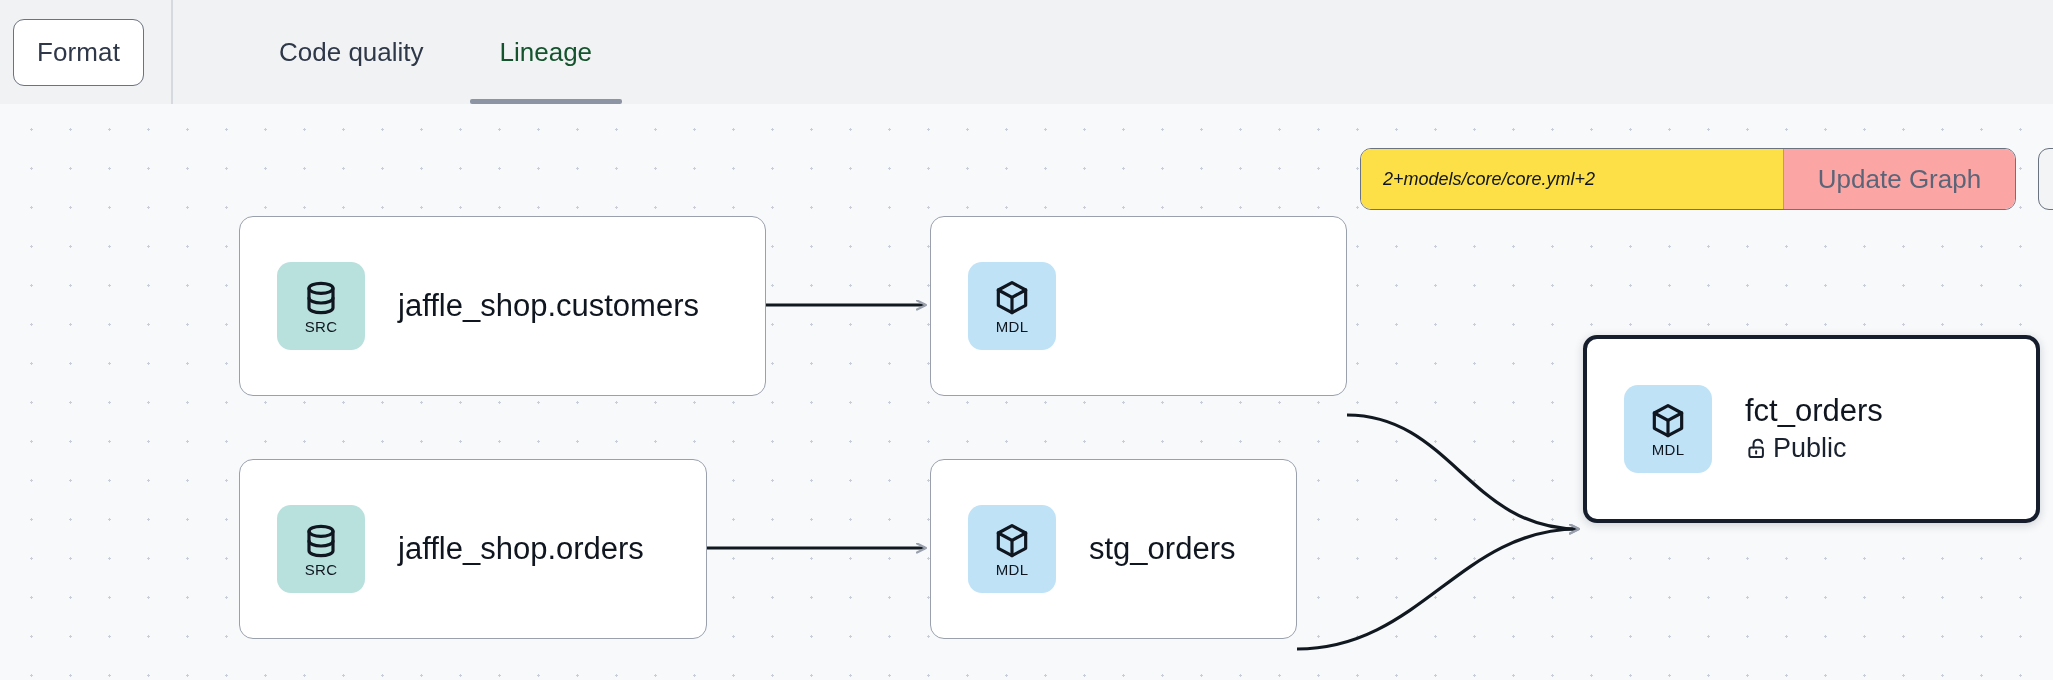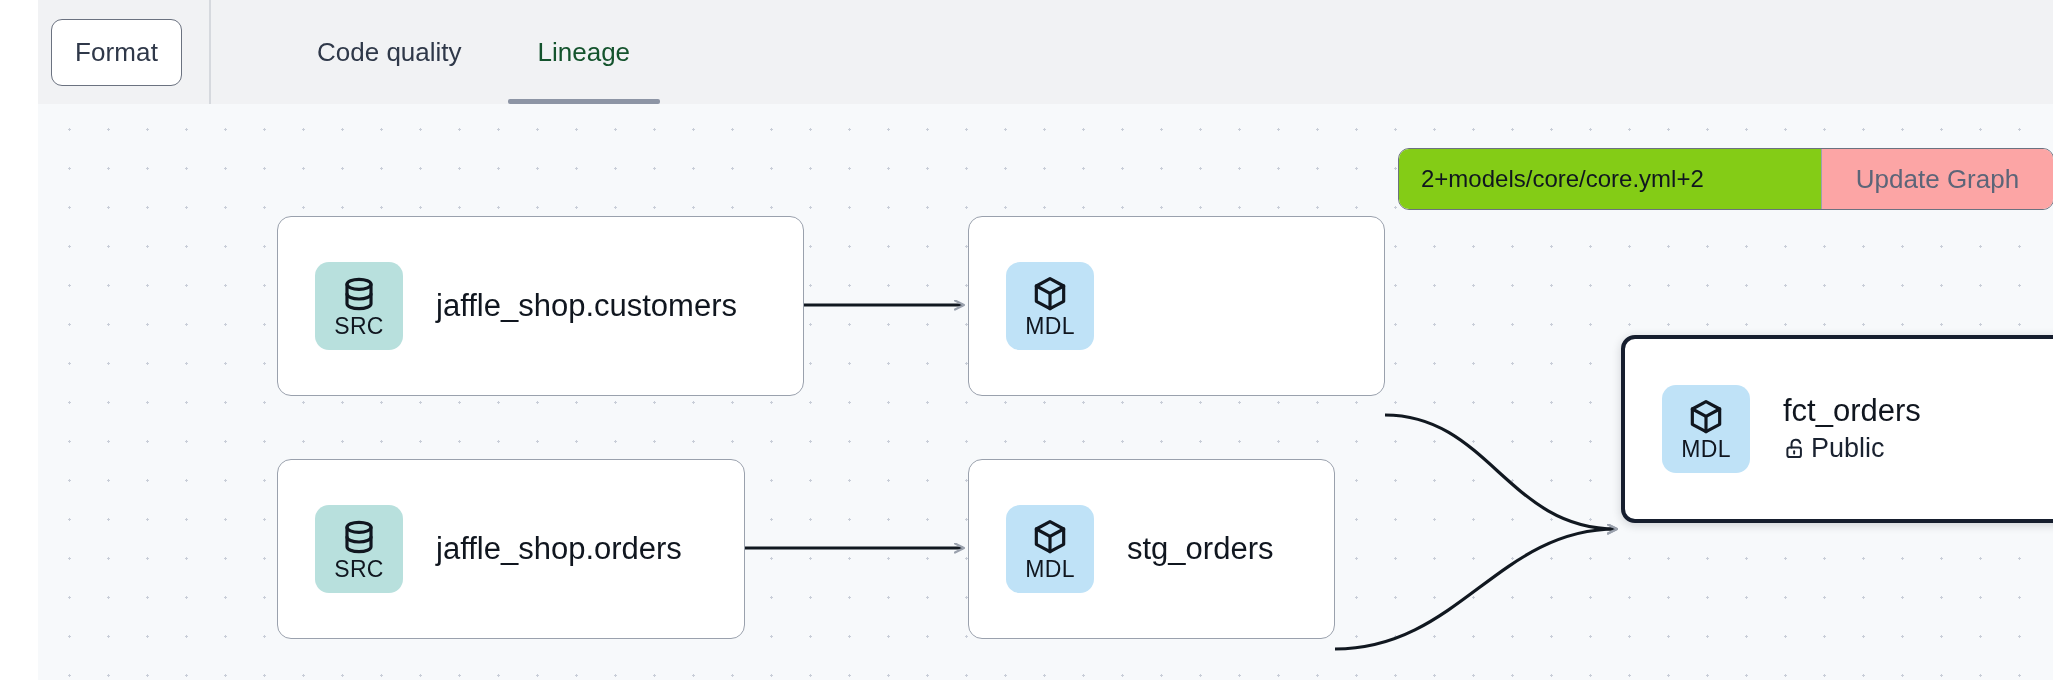--- a/index.html
+++ b/index.html
@@ -2,21 +2,21 @@
 <html><head>
 <meta charset="utf-8">
 <style>
   * { box-sizing: border-box; margin: 0; padding: 0; }
   html, body {
     width: 2053px; height: 680px;
     font-family: "Liberation Sans", sans-serif;
     background: #ffffff;
     overflow: hidden;
   }
-  .app { position: relative; width: 1645px; height: 680px; margin-left: 38px; }
+  .app { position: relative; width: 1645px; height: 680px; }
 
   
   .header {
     position: absolute; top: 0; left: 0;
     width: 2053px; height: 104px;
     background: #f1f2f4;
     display: flex; align-items: center;
   }
   .header-left {
     width: 171px; height: 104px;
@@ -89,21 +89,21 @@
     width: 88px; height: 88px;
     border-radius: 14px;
     display: flex; flex-direction: column;
     align-items: center; justify-content: center;
     flex: 0 0 auto;
   }
   .badge.src { background: #b8e0dd; }
   .badge.mdl { background: #bfe2f7; }
   .badge svg { display: block; }
   .badge-label {
-    font-size: 23px; color: #10161f; margin-top: 1px;
+    font-size: 15px; color: #10161f; margin-top: 1px;
     letter-spacing: .3px; line-height: 1;
   }
   .node-text { margin-left: 33px; display: flex; flex-direction: column; justify-content: center; }
   .node-title { font-size: 31px; color: #10161f; white-space: nowrap; line-height: 1.12; }
   .node-sub {
     display: flex; align-items: center; gap: 3px;
     font-size: 27px; color: #1a2230; margin-top: 4px;
   }
 
   
@@ -113,24 +113,25 @@
     height: 62px;
     background: #ffffff;
     border: 1.6px solid #6b7280;
     border-radius: 11px;
     overflow: hidden;
     z-index: 6;
   }
   .selector-input {
     width: 422px; height: 100%;
     border: none; outline: none;
-    background: #84cc16;
+    background: #fde047;
     font-family: "Liberation Sans", sans-serif;
-    font-size: 24px; color: #10161f;
+    font-size: 18px; color: #10161f;
     padding: 0 22px;
+    font-style: italic;
   }
   .update-btn {
     display: flex; align-items: center; justify-content: center;
     min-width: 232px; padding: 0 24px;
     background: #fca5a5;
     border-left: 1.6px solid #9aa1ad;
     color: #5c6578; font-size: 26px;
     cursor: pointer;
   }
   .side-control {

